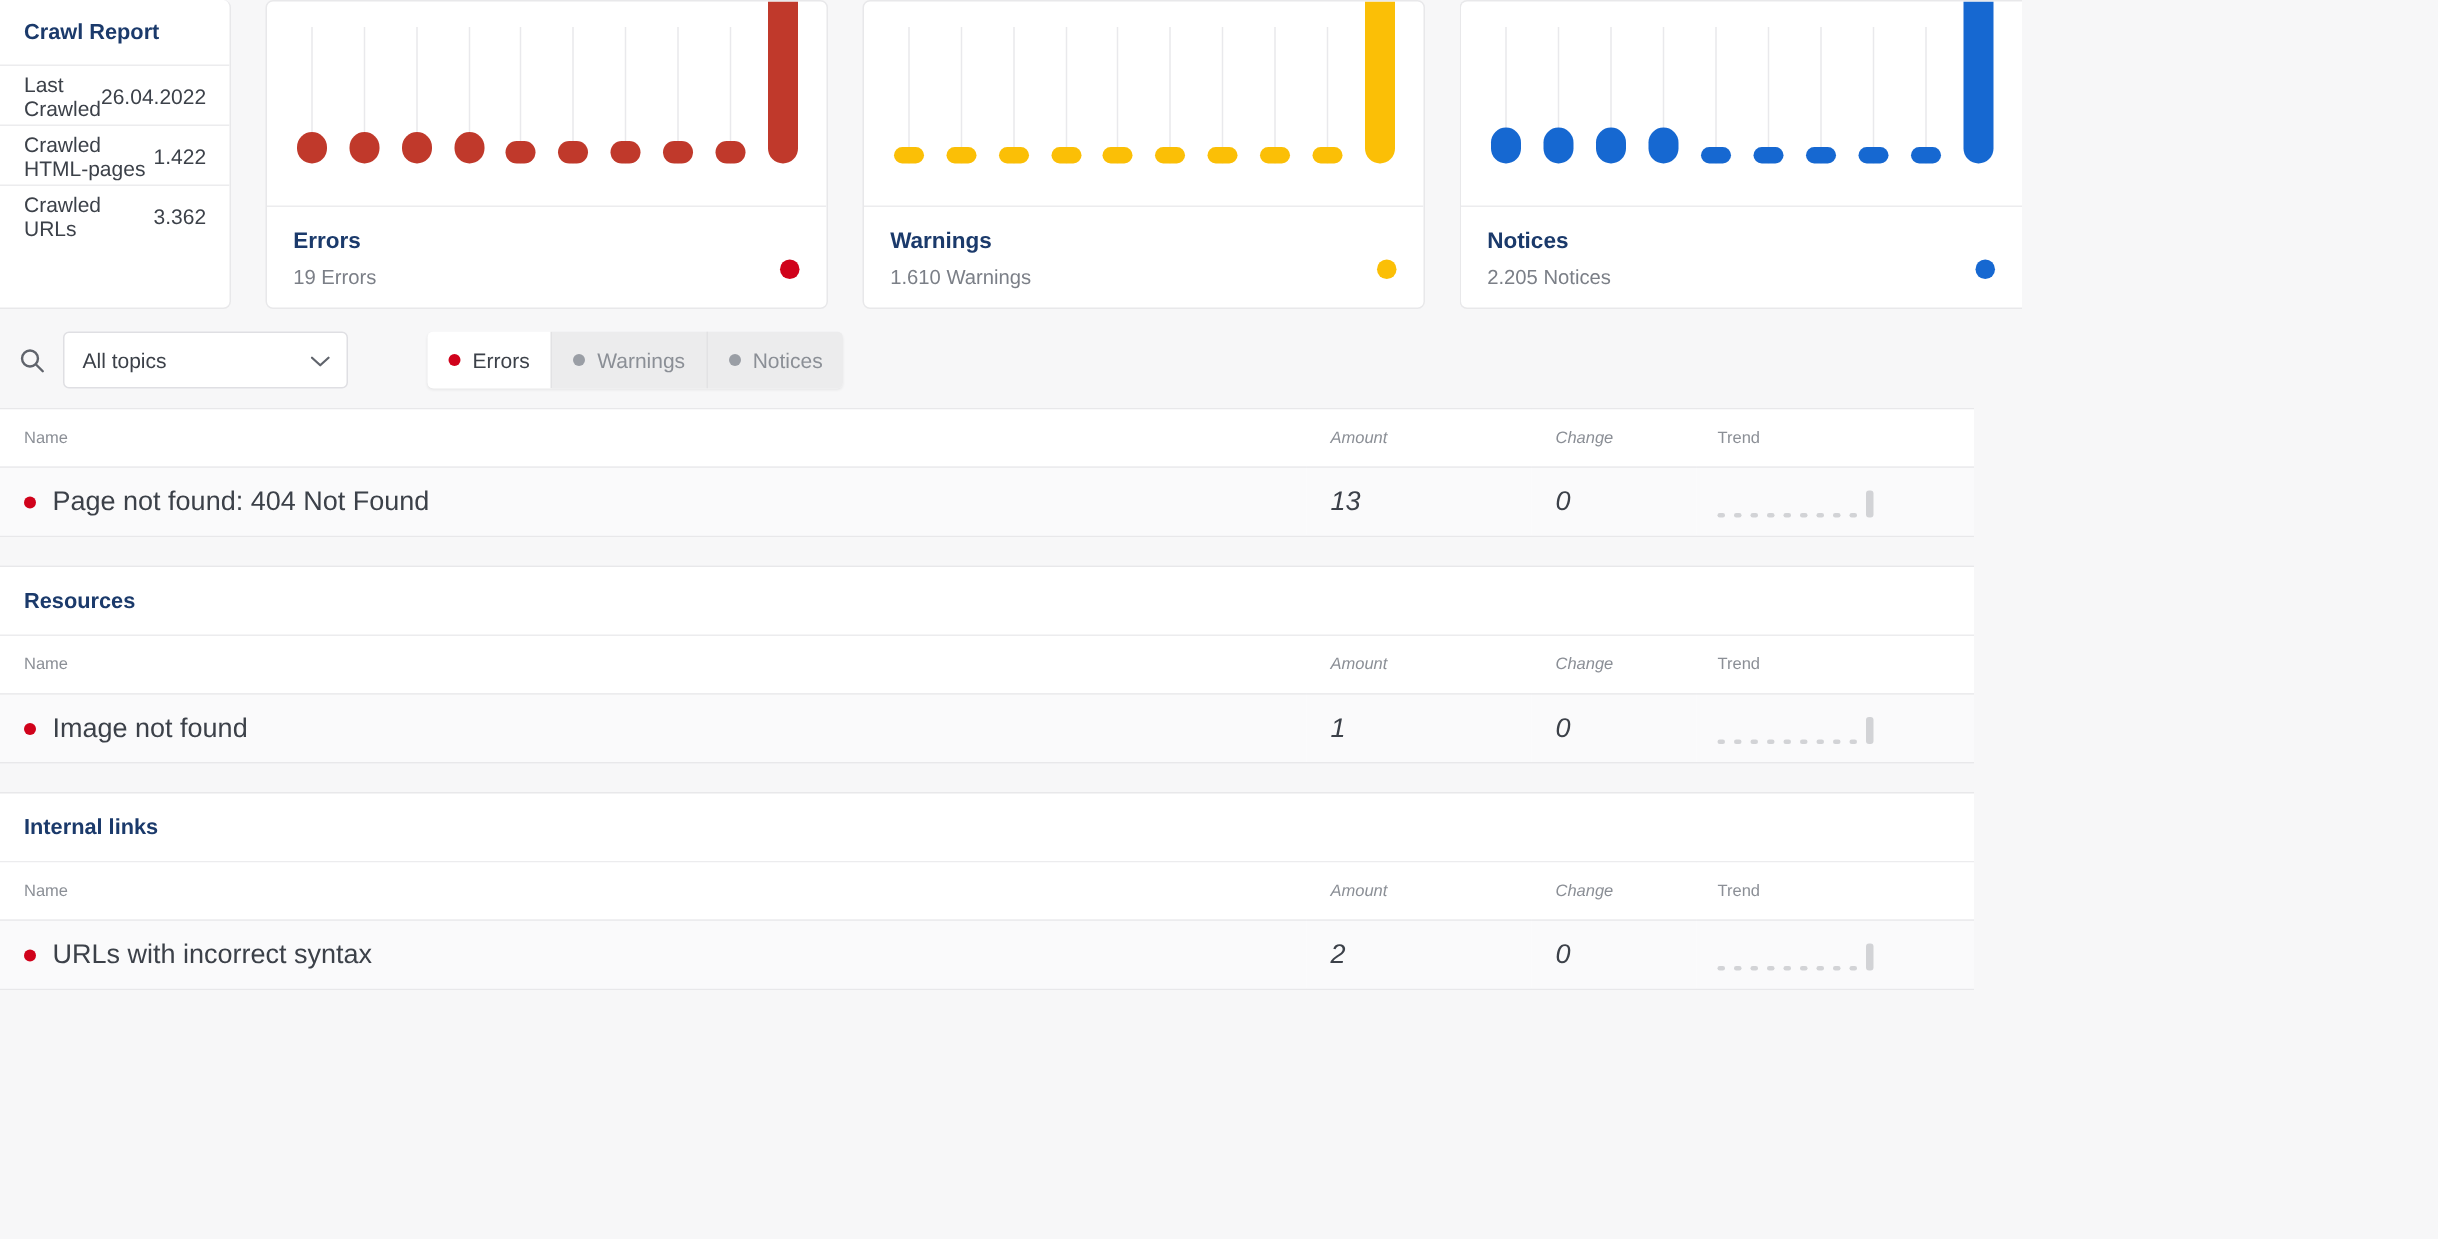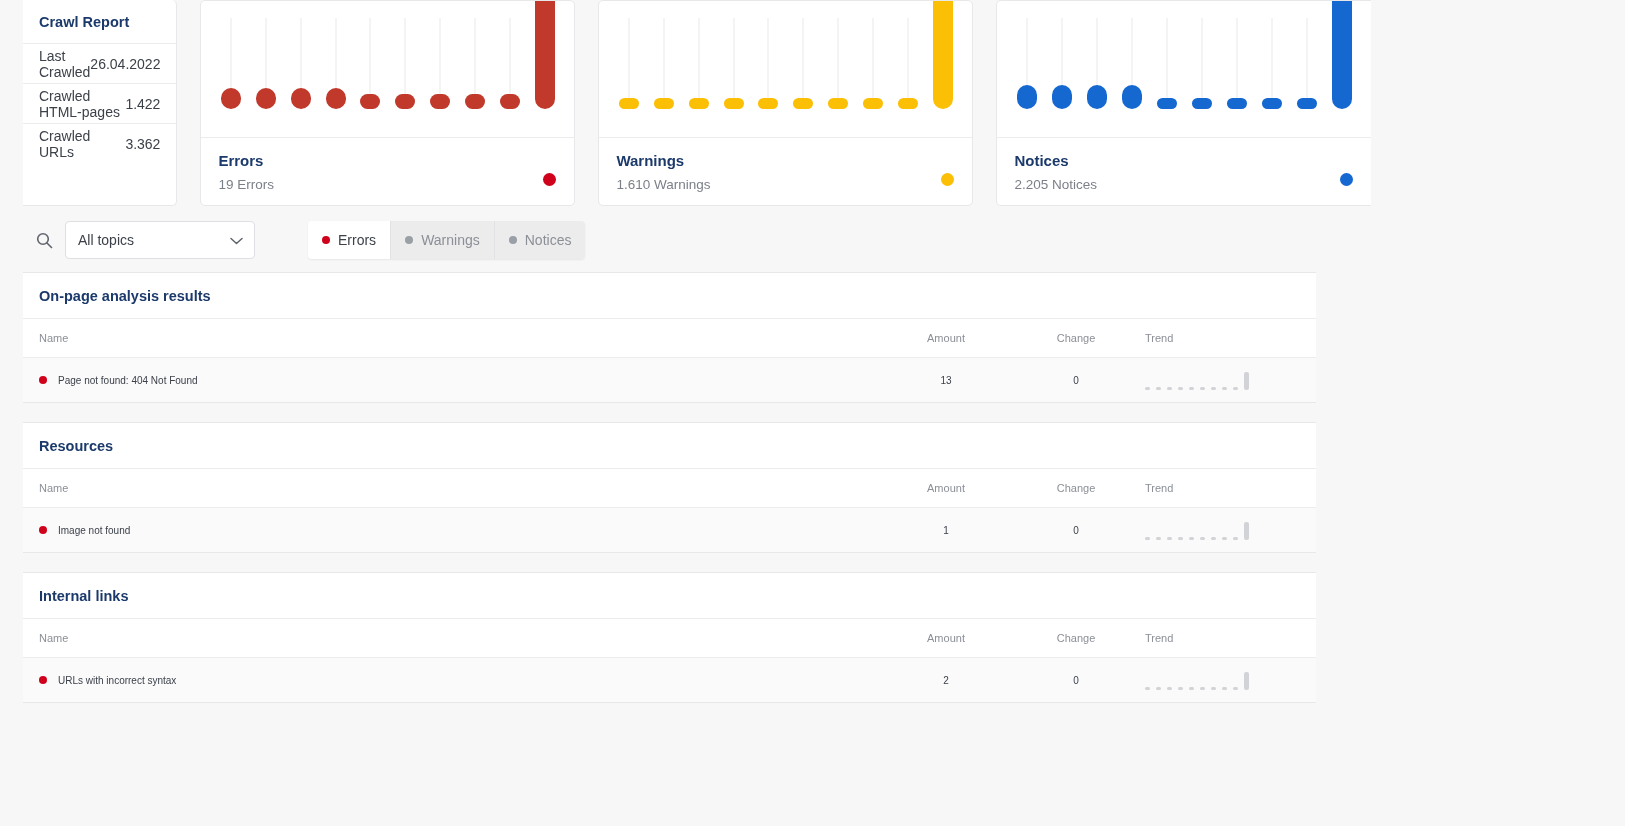--- a/index.html
+++ b/index.html
@@ -11,21 +11,20 @@
     font-family: "Liberation Sans", sans-serif;
     font-size: 14px;
     color: #333;
     overflow: hidden;
   }
 
   .page {
     width: 1316px;
     height: 826px;
     position: relative;
-    padding-left: 23px;
   }
 
   
   .top-row {
     display: flex;
     gap: 23px;
     padding: 0 0 0 0;
     height: 206px;
   }
 
@@ -223,25 +222,25 @@
   }
   table.rt th {
     font-size: 11px;
     font-weight: normal;
     color: #8b8f96;
     text-align: left;
     padding: 13px 16px;
     border-bottom: 1px solid #ececee;
     background: #fff;
   }
-  table.rt th.num, table.rt td.num { text-align: center; }
+  table.rt th.num, table.rt td.num { text-align: left; font-style: italic; }
   table.rt th.trend, table.rt td.trend { text-align: left; padding-left: 14px; }
   table.rt td {
     padding: 12px 16px;
-    font-size: 10px;
+    font-size: 18px;
     color: #3c4149;
     border-bottom: 1px solid #ececee;
     background: #fafafb;
   }
   table.rt tr:last-child td { border-bottom: none; }
   .col-name  { width: auto; }
   .col-amt   { width: 150px; }
   .col-chg   { width: 110px; }
   .col-trend { width: 185px; }
 
@@ -480,21 +479,20 @@
         </div>
         <div class="tab">
           <span class="tab-dot" style="background:#9a9ea5;"></span>
           <span>Notices</span>
         </div>
       </div>
   </div>
 
   <div class="scroll-body" id="sections">
       <div class="section">
-        <div class="section-title">On-page analysis results</div>
         <table class="rt">
           <colgroup>
             <col class="col-name">
             <col class="col-amt">
             <col class="col-chg">
             <col class="col-trend">
           </colgroup>
           <thead>
             <tr>
               <th>Name</th>

